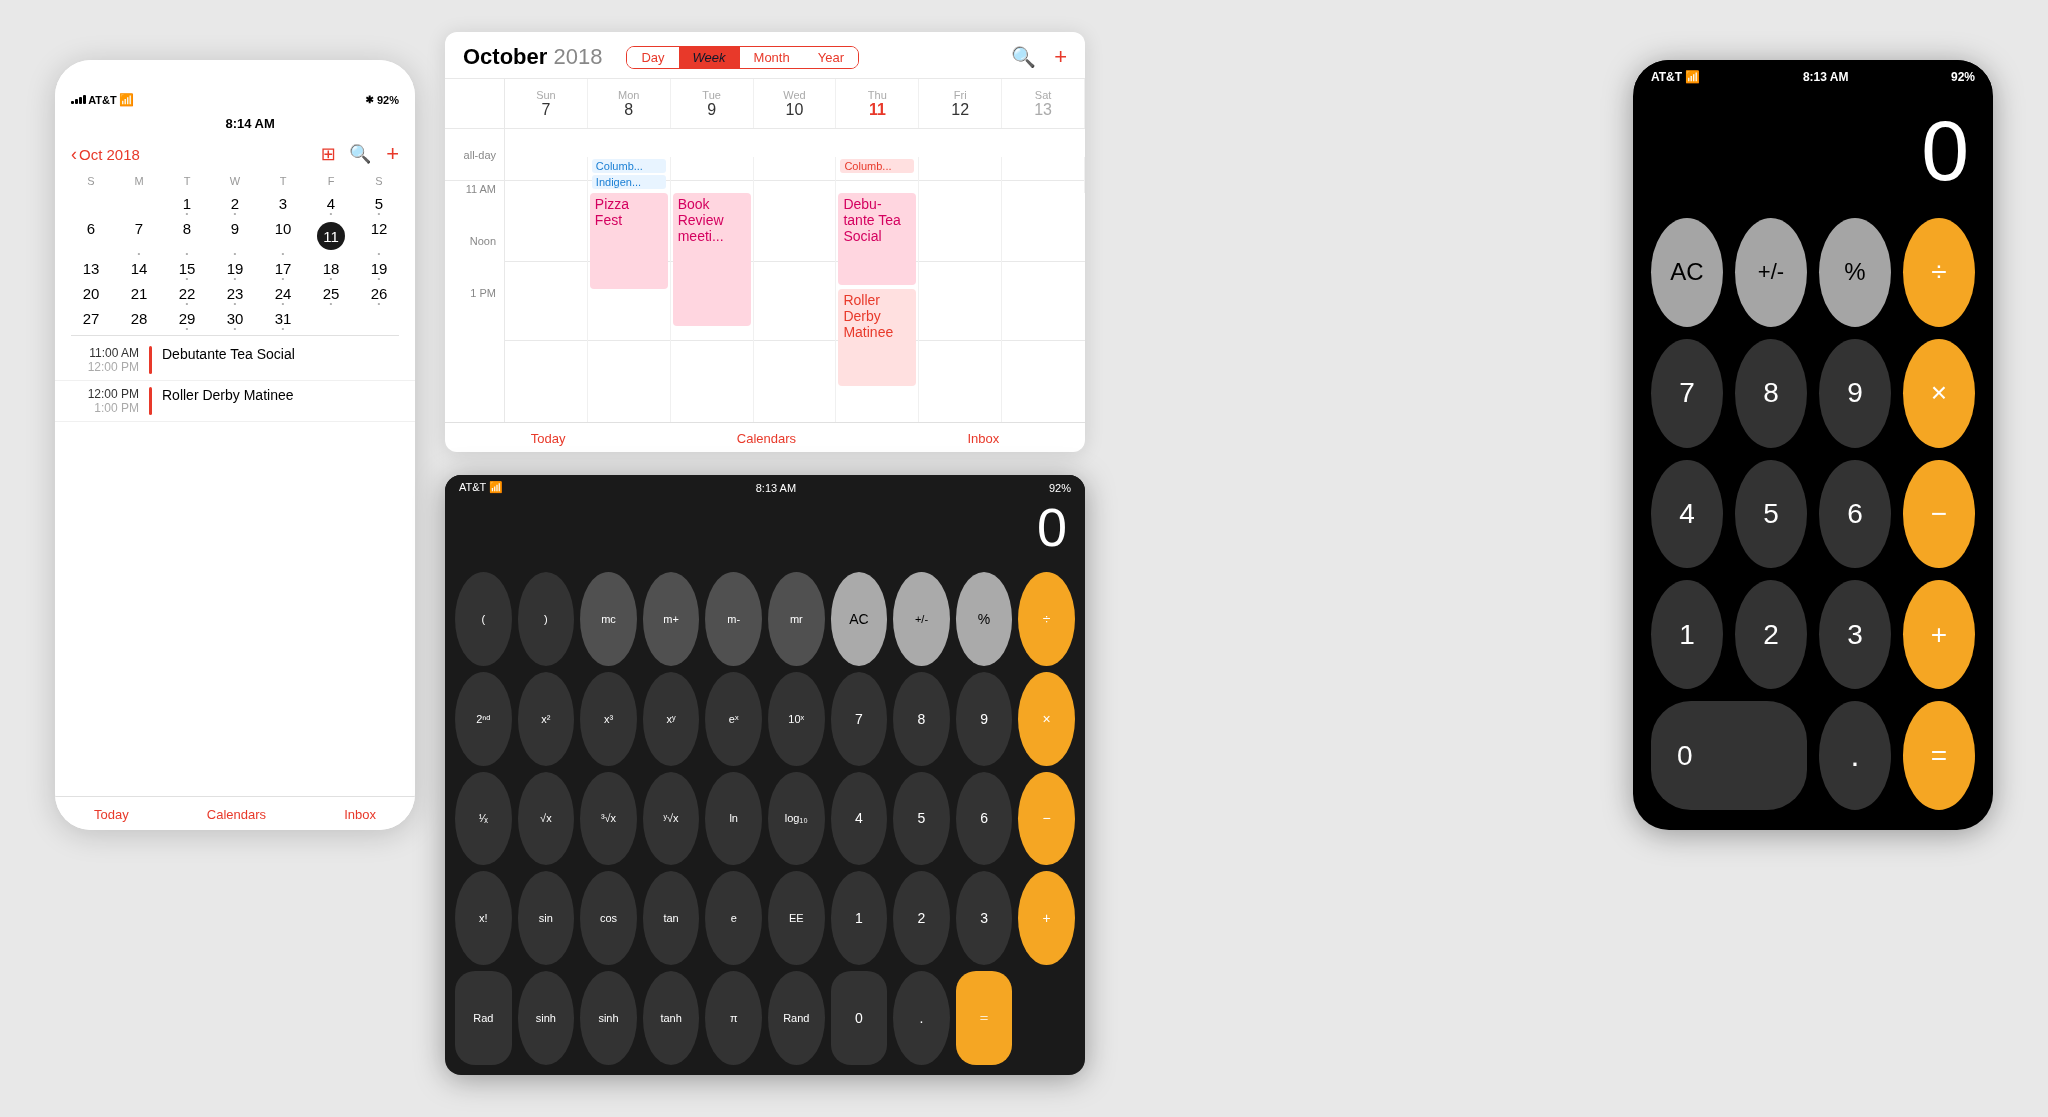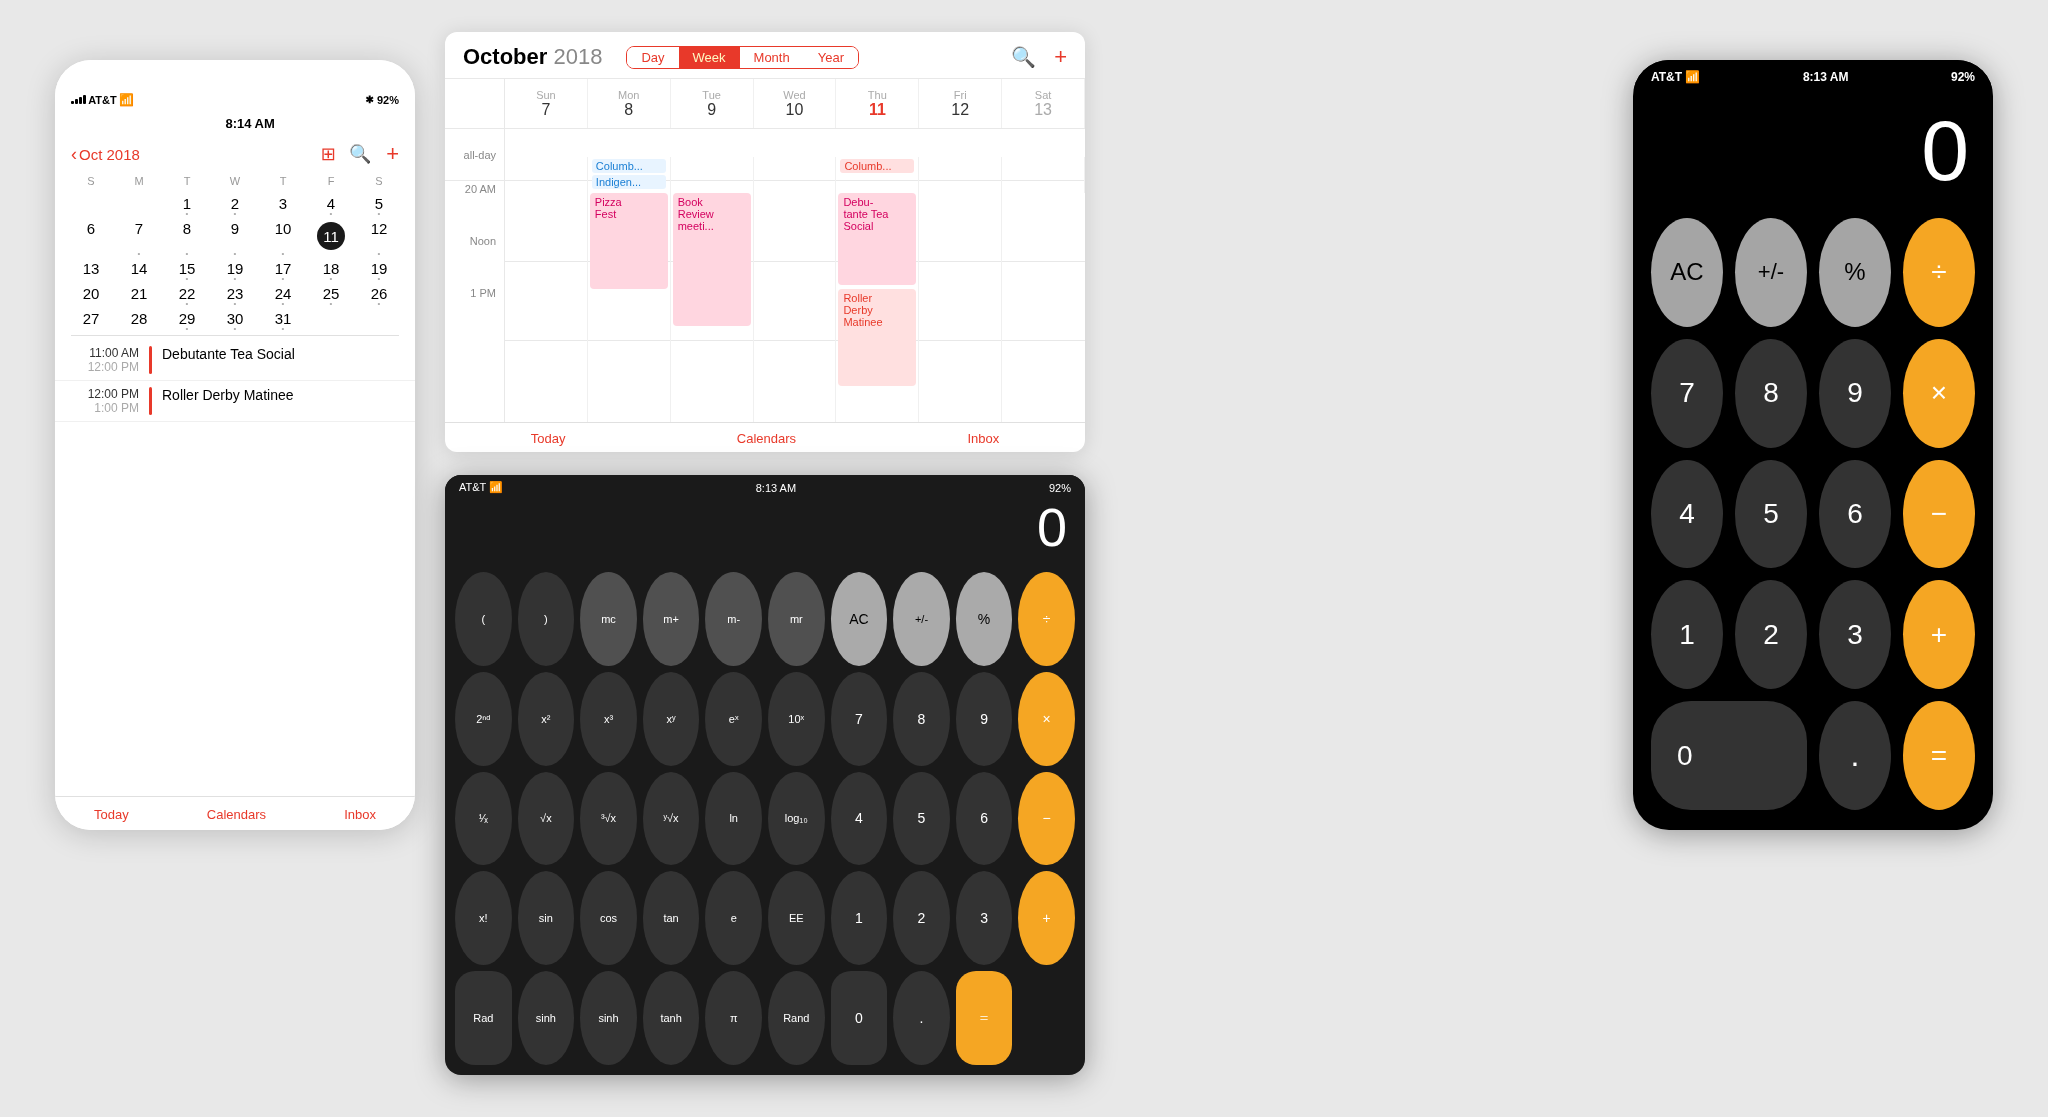--- a/index.html
+++ b/index.html
@@ -191,21 +191,22 @@
     .ipad-view-btn {
       padding: 3px 14px;
       font-size: 13px;
       color: #e8392a;
       background: #fff;
       border: none;
       cursor: pointer;
     }
     .ipad-view-btn.active {
       background: #e8392a;
-      color: #fef9c3;
+      color: #0f172a;
+      font-style: italic;
     }
     .ipad-cal-icons {
       margin-left: auto;
       display: flex;
       gap: 18px;
       align-items: center;
     }
     .ipad-cal-icon { color: #e8392a; font-size: 20px; }
     .ipad-cal-grid {
       display: flex;
@@ -296,21 +297,21 @@
       padding: 1px 4px;
       overflow: hidden;
       white-space: nowrap;
       text-overflow: ellipsis;
     }
     .cal-event-block {
       position: absolute;
       left: 2px; right: 2px;
       border-radius: 4px;
       padding: 3px 5px;
-      font-size: 11px;
+      font-size: 14px;
       overflow: hidden;
     }
     .event-pink { background: #ffd6e0; color: #d4005f; }
     .event-red { background: #ffe0e0; color: #e8392a; }
     .ipad-tab-bar {
       display: flex;
       justify-content: space-around;
       padding: 8px 0 6px;
       border-top: 1px solid #e0e0e0;
     }
@@ -586,21 +587,21 @@
       <span class="ipad-cal-icon">🔍</span>
       <span class="ipad-cal-icon" style="font-size:22px;font-weight:300;">+</span>
     </div>
   </div>
 
   <div class="ipad-cal-grid">
 
     <div class="ipad-time-col">
       <div class="ipad-time-header"></div>
       <div class="ipad-time-allday">all-day</div>
-      <div class="ipad-time-slot">20 AM</div>
+      <div class="ipad-time-slot">11 AM</div>
       <div class="ipad-time-slot">Noon</div>
       <div class="ipad-time-slot">1 PM</div>
     </div>
 
     <div class="ipad-days-grid">
 
       <div class="ipad-day-headers">
         <div class="ipad-day-header">
           <span style="font-size:11px;color:#aaa;">Sun</span>
           <span class="day-num">7</span>

